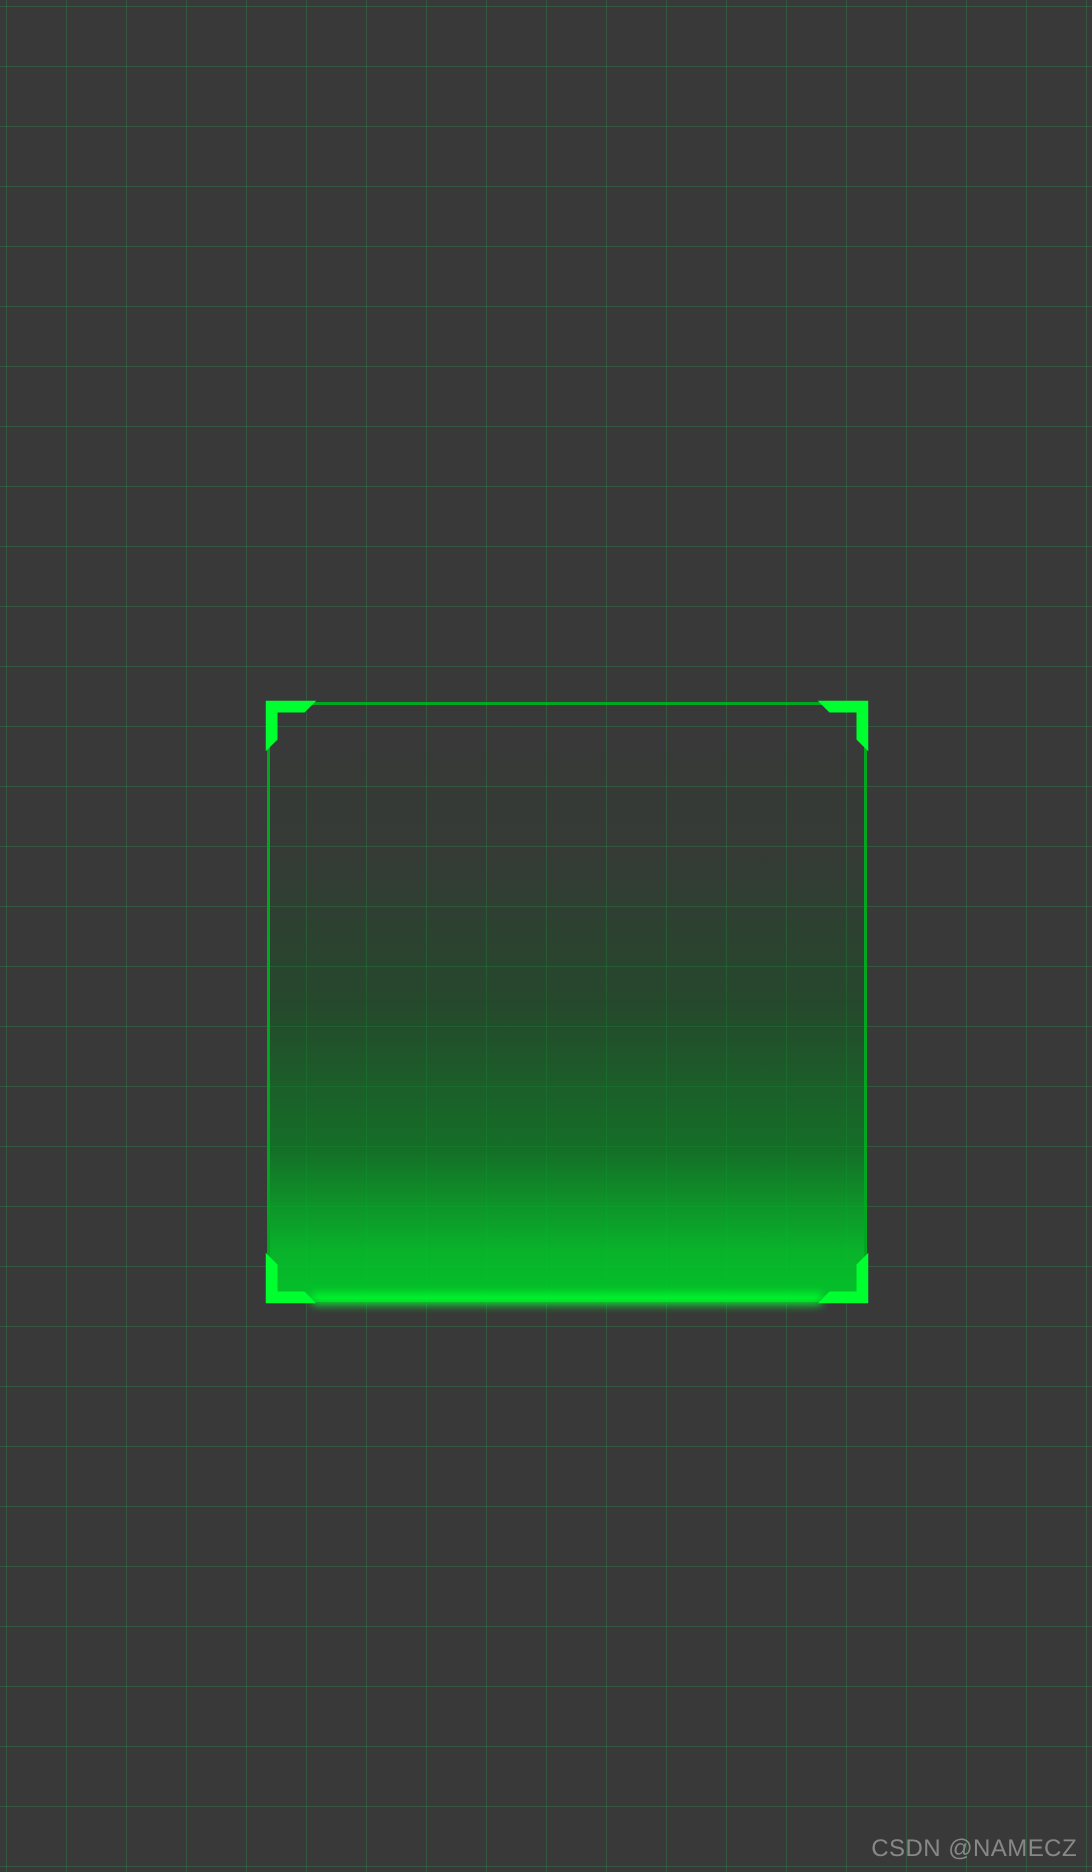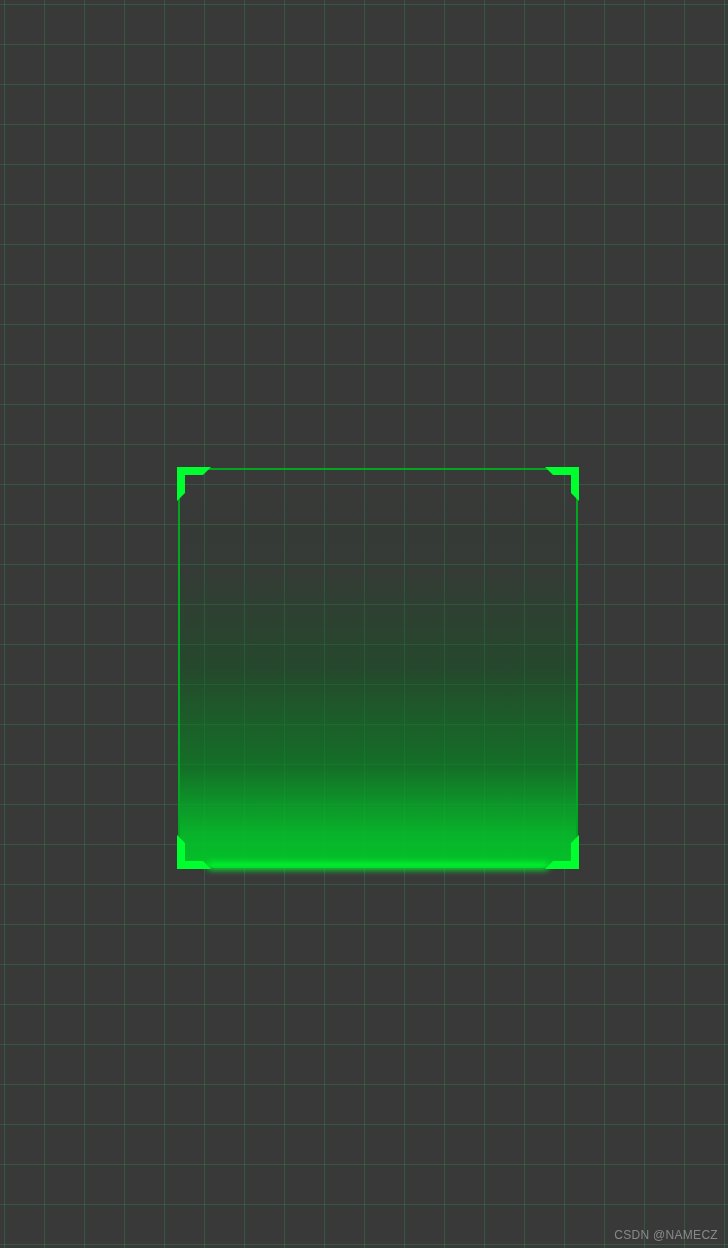--- a/index.html
+++ b/index.html
@@ -103,21 +103,21 @@
       background: #00ff2f;
       filter: blur(3px);
       opacity: 0.85;
     }
     
     .watermark {
       position: absolute;
       bottom: 6px;
       right: 10px;
       font-family: Arial, sans-serif;
-      font-size: 12px;
+      font-size: 16px;
       color: rgba(200, 200, 200, 0.55);
       letter-spacing: 0.3px;
       margin-left: 42px;
     }
   </style>
 </head>
 <body>
 
 <div class="grid-overlay"></div>
 

